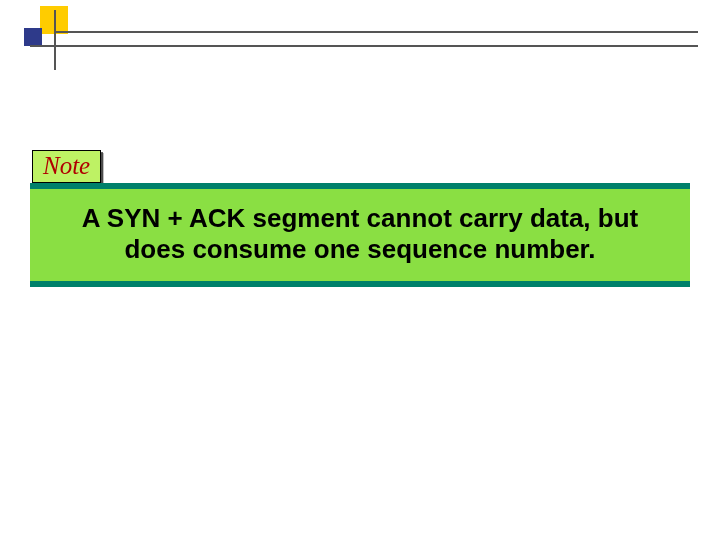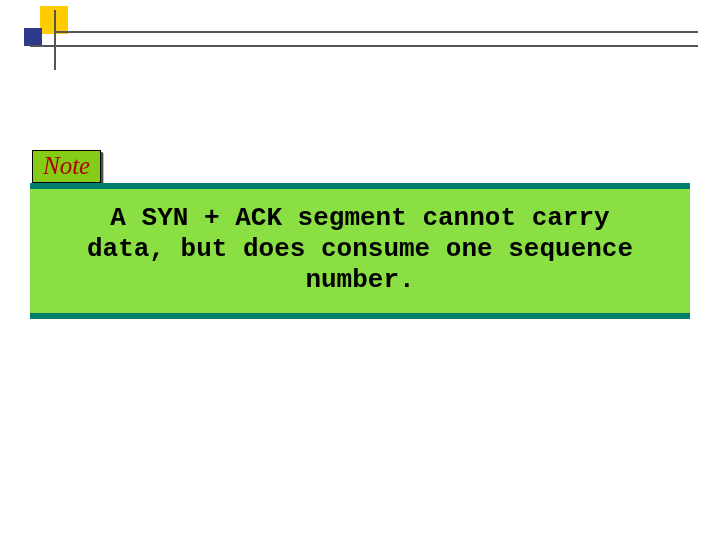--- a/index.html
+++ b/index.html
@@ -50,21 +50,21 @@
     width: 2px;
     height: 60px;
     background: #555;
   }
 
   
   .note-label {
     position: absolute;
     top: 150px;
     left: 32px;
-    background: #84cc16;
+    background: #bef264;
     border: 1px solid #000;
     box-shadow: 2px 2px 0 rgba(0,0,0,0.6), 3px 3px 0 rgba(0,0,0,0.25);
     padding: 1px 10px 2px 10px;
     font-family: "Times New Roman", Times, serif;
     font-style: italic;
     color: #b00000;
     font-size: 25px;
     line-height: 1.1;
   }
 
@@ -77,21 +77,21 @@
   }
   .callout-topline, .callout-bottomline {
     height: 6px;
     background: #00806b;
     width: 100%;
   }
   .callout-body {
     background: #8adf43;
     text-align: center;
     padding: 14px 40px 16px 40px;
-    font-family: Liberation Mono, monospace;
+    font-family: Liberation Sans, sans-serif;
     font-weight: bold;
     font-size: 26px;
     color: #000;
     line-height: 1.2;
   }
 </style>
 </head>
 <body>
 
 <div class="slide">

